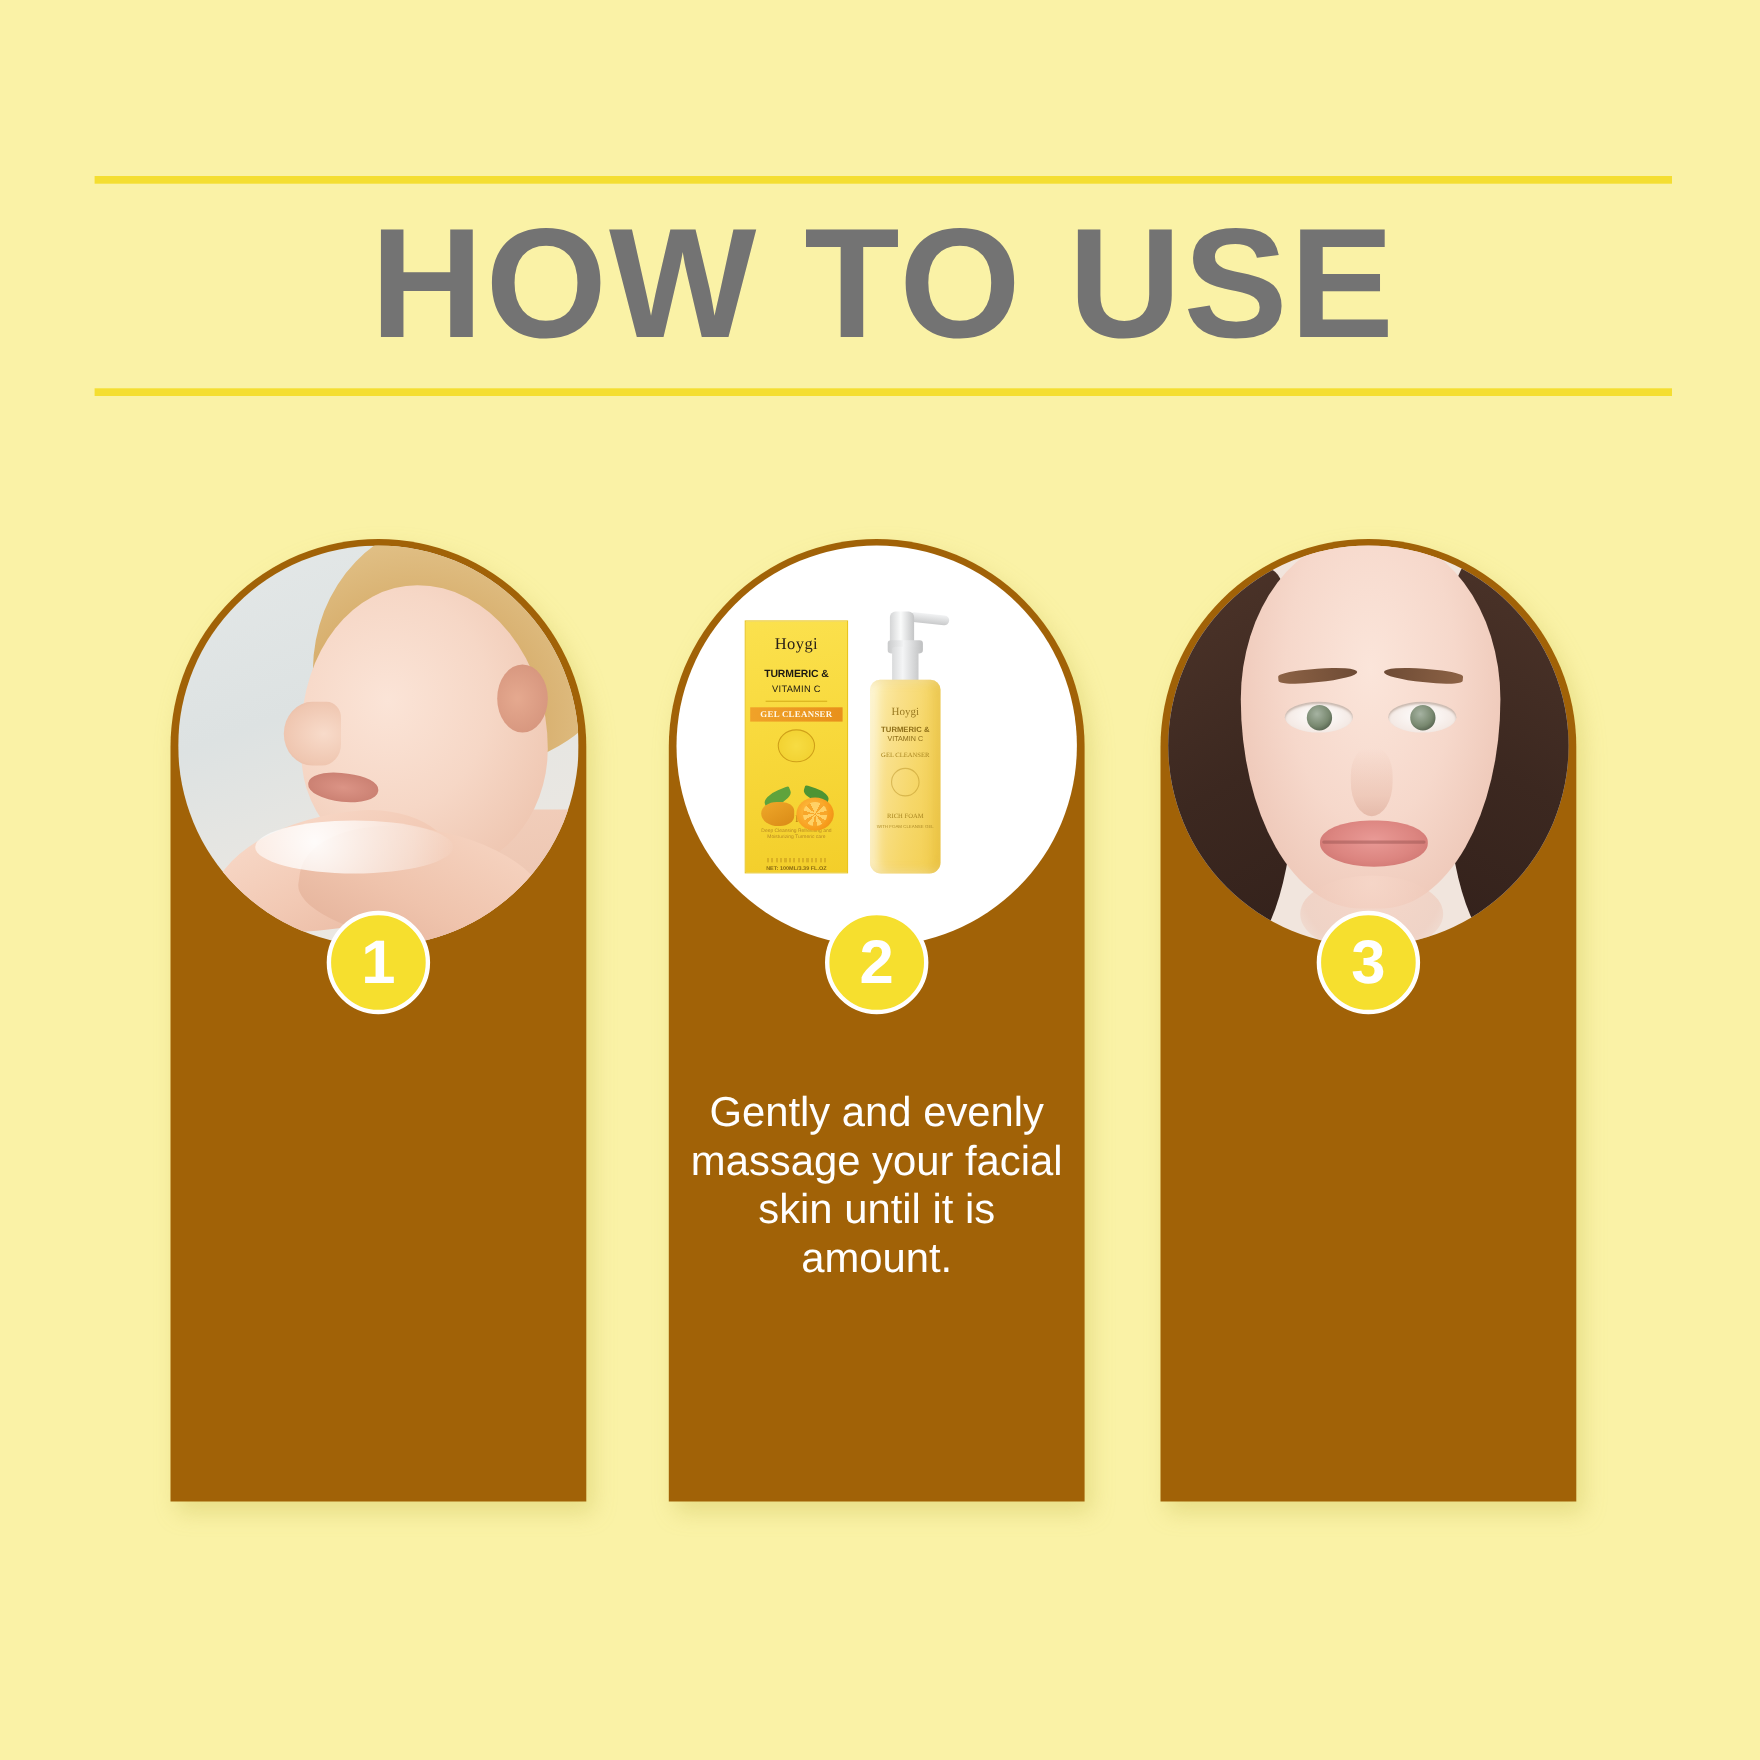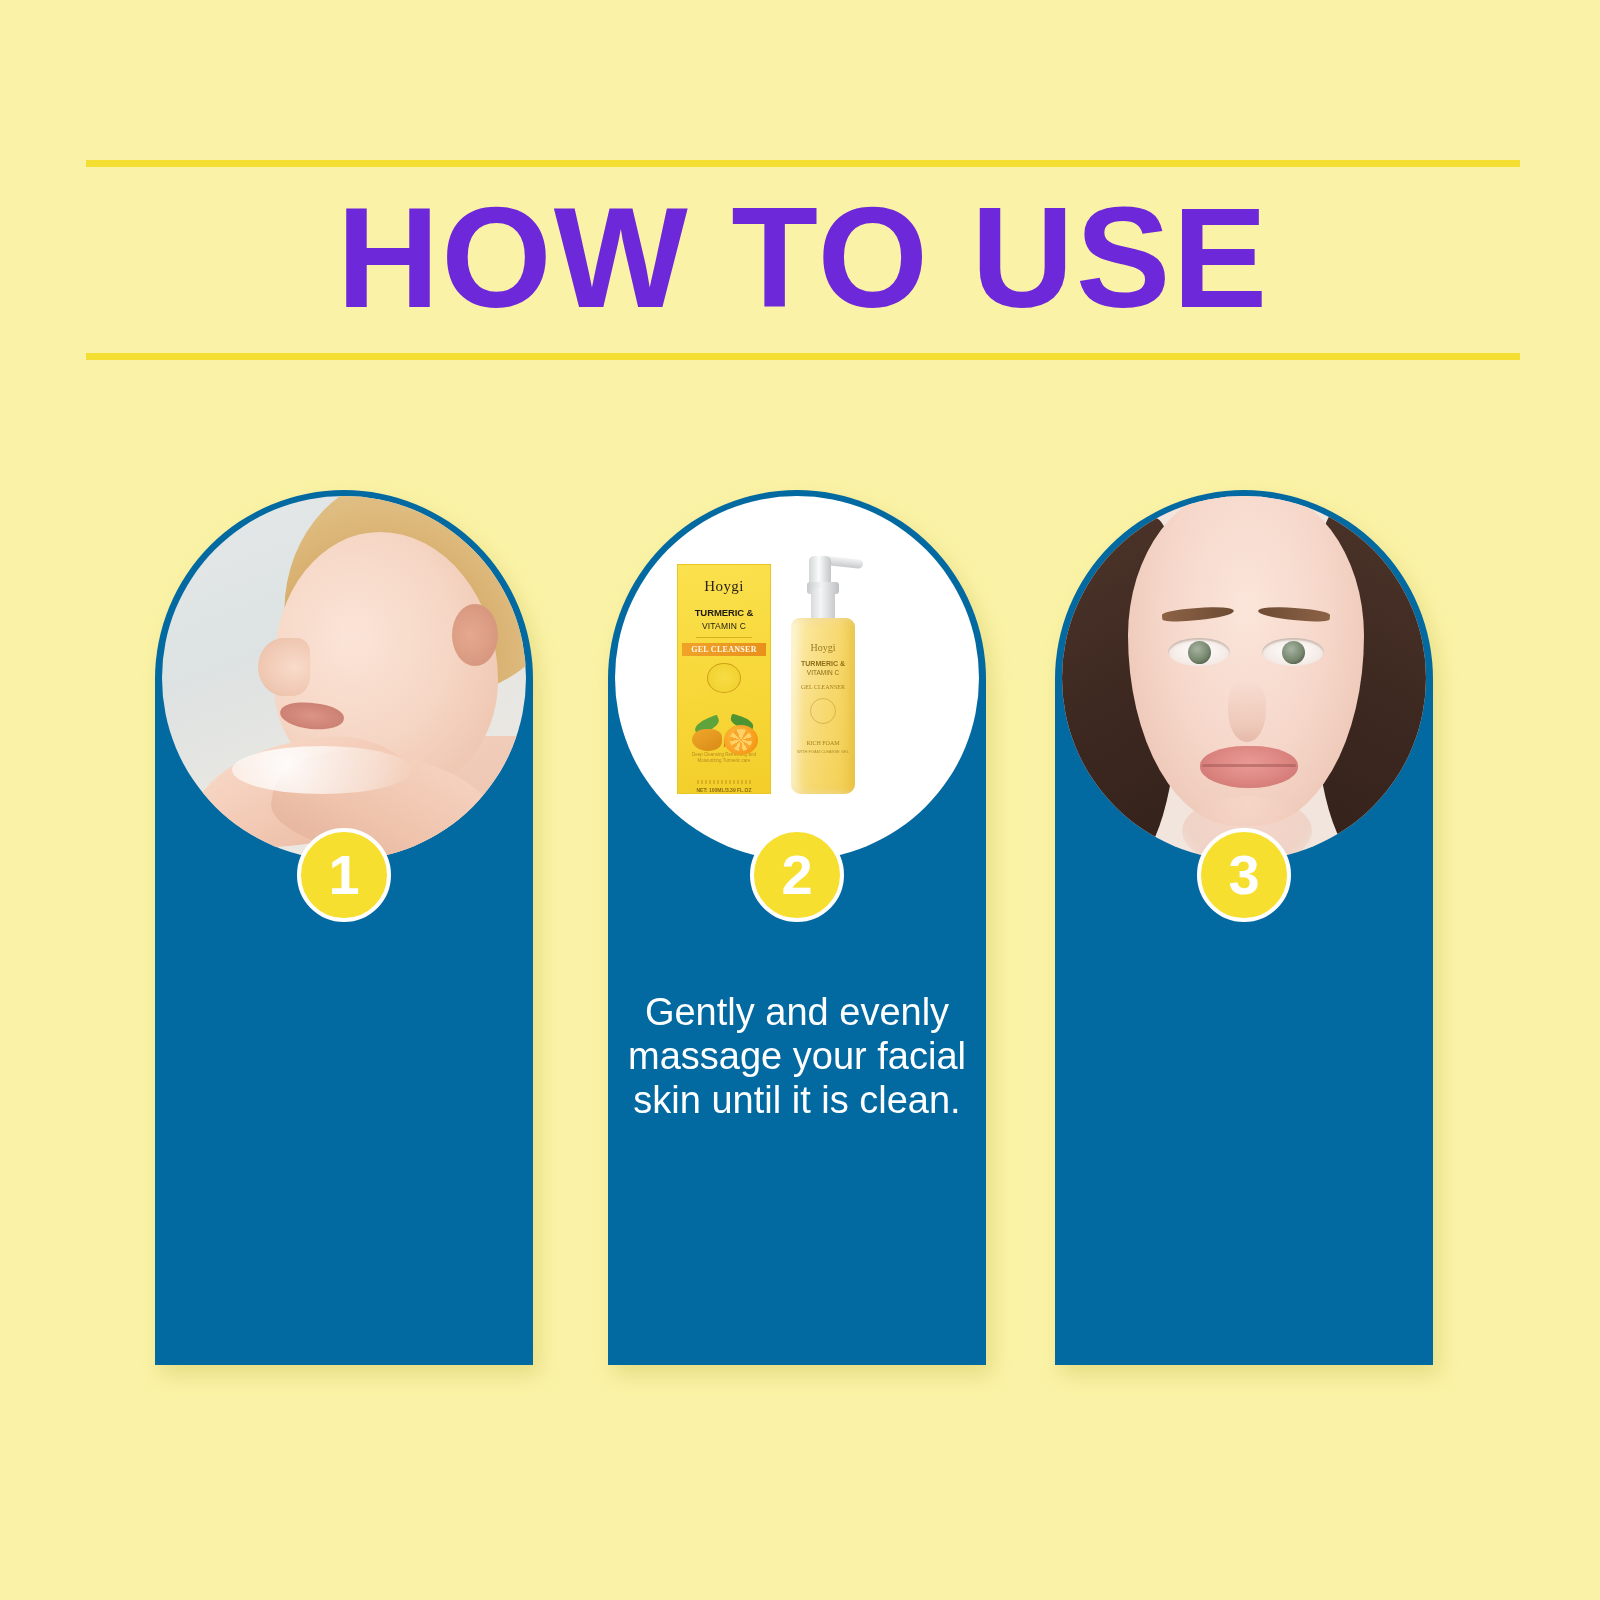--- a/index.html
+++ b/index.html
@@ -16,38 +16,38 @@
   .rule { position:absolute; left:0; width:100%; height:7px; background:#F4DE31; }
   .rule.top { top:0; }
   .rule.bottom { top:193px; }
   #page-title {
     position:absolute; left:0; top:18px; width:100%;
     text-align:center;
     font-size:142px;
     line-height:160px;
     font-weight:700;
     letter-spacing:2px;
-    color:#6d28d9;
+    color:#737373;
     font-family:"Liberation Sans", sans-serif;
     white-space:nowrap;
   }
 
   
   #cards { position:absolute; left:0; top:0; width:1600px; height:1600px; }
 
   .card {
     position:absolute;
     top:490px;
     width:378px;
     height:875px;
     filter: drop-shadow(6px 10px 10px rgba(190,175,60,0.30));
   }
   .card-shape {
     position:absolute; inset:0;
-    background:#0369a1;
+    background:#a16207;
     border-radius:189px 189px 0 0;
     overflow:hidden;
   }
   .card-1 { left:155px; }
   .card-2 { left:608px; }
   .card-3 { left:1055px; }
 
   
   .media {
     position:absolute;
@@ -272,21 +272,21 @@
             <div class="b-seal"></div>
             <div class="b-rich">RICH FOAM</div>
             <div class="b-small">WITH FOAM CLEANSE GEL</div>
           </div>
 
         </div>
       </div>
 
       <div class="badge">2</div>
 
-      <div class="caption">Gently and evenly massage your facial skin until it is clean.</div>
+      <div class="caption">Gently and evenly massage your facial skin until it is amount.</div>
     </div>
   </div>
 
   <div class="card card-3">
     <div class="card-shape">
 
       <div class="media">
         <div class="photo3">
           <div class="p3-hairL"></div>
           <div class="p3-hairR"></div>

